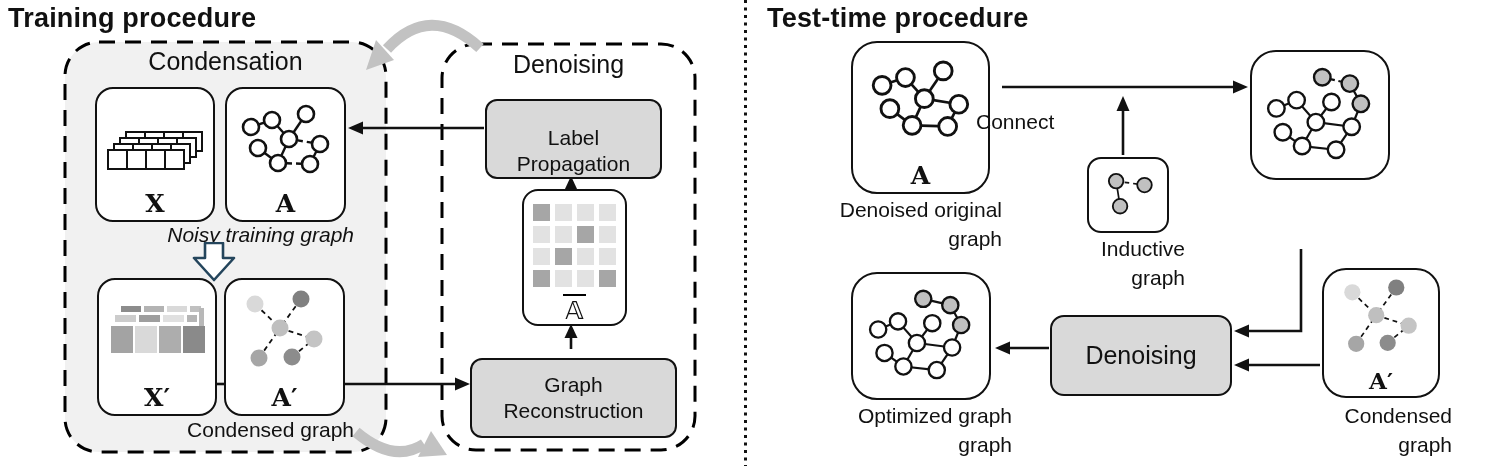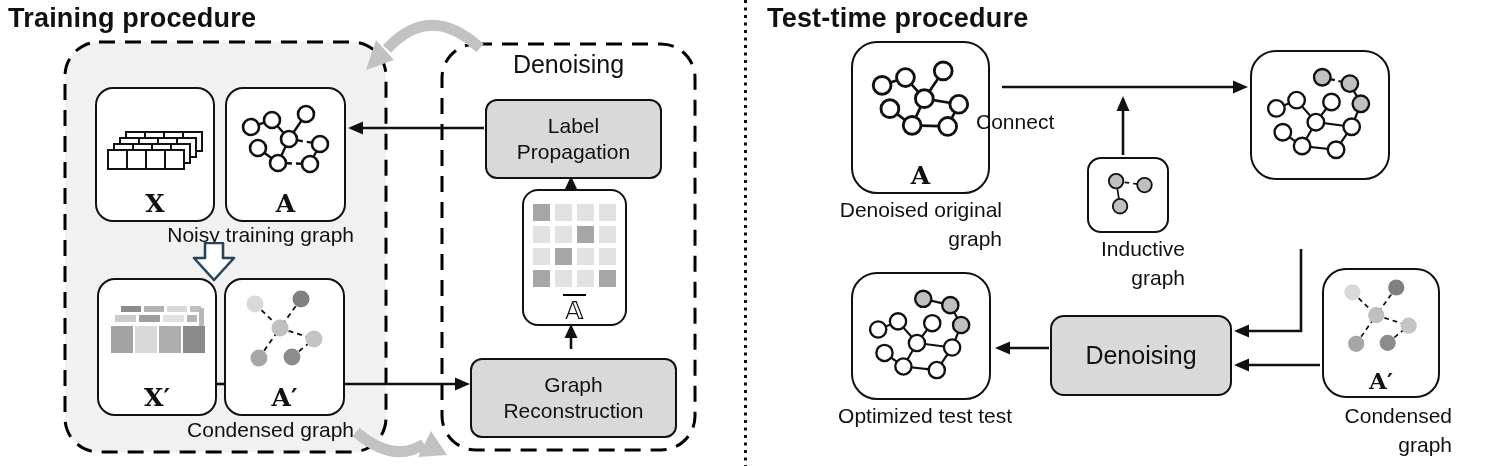--- a/index.html
+++ b/index.html
@@ -114,20 +114,21 @@
     </g>
 
     <g>
       <line x1="1049" y1="348" x2="1009" y2="348" stroke="#111" stroke-width="2.6"></line>
       <polygon points="995,348 1010,341.5 1010,354.5" fill="#111"></polygon>
     </g>
   </svg>
 
   <div class="abs z3 panel-title" style="left:8px;top:3px;">Training procedure</div>
 
+  <div class="abs z3 zone-label" style="left:63px;top:47px;width:325px;">Condensation</div>
 
   <div class="icon-box z3" style="left:95px;top:87px;width:116px;height:131px;">
     <svg width="100" height="68" viewBox="0 0 100 66" style="margin-top:18px;">
       <g stroke="#111" stroke-width="2" fill="#fff">
         <rect x="21" y="24" width="19" height="19"></rect>
           <rect x="40" y="24" width="19" height="19"></rect>
           <rect x="59" y="24" width="19" height="19"></rect>
           <rect x="78" y="24" width="19" height="19"></rect>
         <rect x="15" y="30" width="19" height="19"></rect>
           <rect x="34" y="30" width="19" height="19"></rect>
@@ -165,21 +166,21 @@
         <circle cx="53" cy="42" r="8"></circle>
           <circle cx="22" cy="51" r="8"></circle>
           <circle cx="42" cy="66" r="8"></circle>
         <circle cx="84" cy="47" r="8"></circle>
           <circle cx="74" cy="67" r="8"></circle>
       </g>
     </svg>
     <div class="math-label">A</div>
   </div>
 
-  <div class="abs z3 caption" style="left:90px;top:221px;width:264px;">Noisy training graph</div>
+  <div class="abs z3 caption" style="left:90px;top:221px;width:264px;font-style:italic;">Noisy training graph</div>
 
   <svg class="abs z3" style="left:192px;top:242px;" width="44" height="40" viewBox="0 0 44 40">
     <path d="M 13,1 L 31,1 L 31,16 L 42,16 L 22,38 L 2,16 L 13,16 Z" fill="#fff" stroke="var(--down-arrow-outline,#24455c)" stroke-width="2.6" stroke-linejoin="round"></path>
   </svg>
 
   <div class="icon-box z3" style="left:97px;top:278px;width:116px;height:134px;">
     <svg width="100" height="58" viewBox="0 0 100 58" style="margin-top:22px;">
       <rect x="14" y="4" width="20" height="6" fill="#8c8c8c"></rect>
         <rect x="37" y="4" width="20" height="6" fill="#b3b3b3"></rect>
       <rect x="60" y="4" width="20" height="6" fill="#d9d9d9"></rect>
@@ -213,21 +214,21 @@
       <circle cx="24" cy="70" r="8.5" fill="#a6a6a6"></circle>
         <circle cx="57" cy="69" r="8.5" fill="#8c8c8c"></circle>
     </svg>
     <div class="math-label">A′</div>
   </div>
 
   <div class="abs z3 caption" style="left:90px;top:416px;width:264px;">Condensed graph</div>
 
   <div class="abs z3 zone-label" style="left:440px;top:50px;width:257px;">Denoising</div>
 
-  <div class="proc-box z3" style="left:485px;top:99px;width:173px;height:76px;">
+  <div class="proc-box z3" style="left:485px;top:99px;width:173px;height:76px;align-items:flex-end;">
     <div style="width:125px;">Label Propagation</div>
   </div>
 
   <div class="matrix-box z3" style="left:522px;top:189px;width:101px;height:133px;">
     <div id="matrix-grid">
         <div class="mcell" style="background: rgb(166, 166, 166);"></div>
         <div class="mcell" style="background: rgb(226, 226, 226);"></div>
         <div class="mcell" style="background: rgb(226, 226, 226);"></div>
         <div class="mcell" style="background: rgb(226, 226, 226);"></div>
         <div class="mcell" style="background: rgb(226, 226, 226);"></div>
@@ -356,21 +357,21 @@
           <circle cx="42" cy="47" r="9"></circle>
           <circle cx="80" cy="49" r="9"></circle>
         <circle cx="63" cy="71" r="9"></circle>
           <circle cx="27" cy="82" r="9"></circle>
           <circle cx="48" cy="97" r="9"></circle>
         <circle cx="102" cy="76" r="9"></circle>
           <circle cx="85" cy="101" r="9"></circle>
       </g>
     </svg>
   </div>
-  <div class="abs z3 caption" style="left:828px;top:402px;width:184px;">Optimized test test</div>
+  <div class="abs z3 caption" style="left:828px;top:402px;width:184px;">Optimized graph graph</div>
 
   <div class="icon-box big-box z3" style="left:1322px;top:268px;width:114px;height:126px;border-radius:24px;">
     <svg width="96" height="84" viewBox="0 0 100 88" style="margin-top:7px;">
       <g stroke="#111" stroke-width="1.8" stroke-dasharray="5 4">
         <line x1="20" y1="16" x2="45" y2="40"></line>
           <line x1="66" y1="11" x2="45" y2="40"></line>
         <line x1="45" y1="40" x2="79" y2="51"></line>
           <line x1="24" y1="70" x2="45" y2="40"></line>
         <line x1="57" y1="69" x2="79" y2="51"></line>
       </g>

